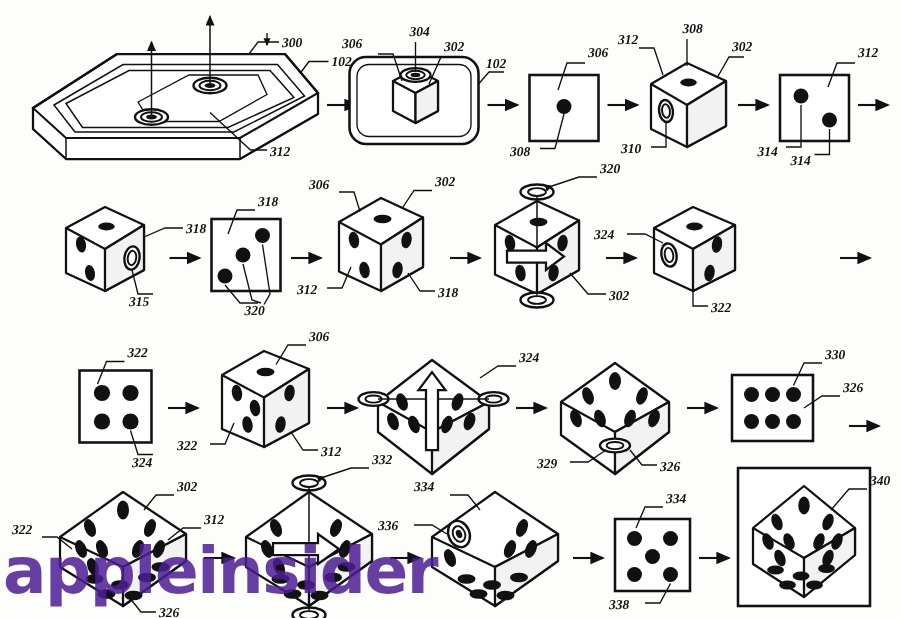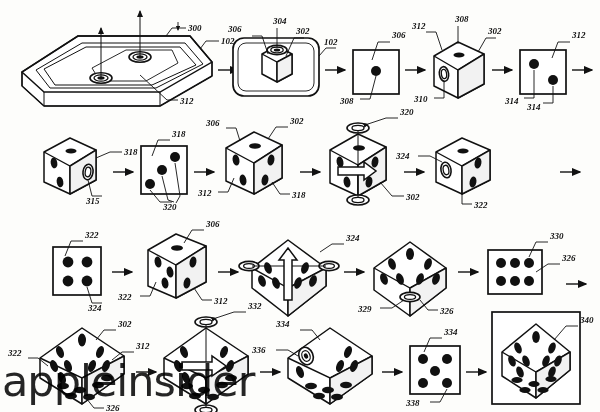--- a/index.html
+++ b/index.html
@@ -8,22 +8,22 @@
     width:600px;height:412px;position:relative;overflow:hidden;
     font-family:"Liberation Serif", serif;
     background:#fdfdfb;
   }
   #sheet{position:absolute;inset:0;width:600px;height:412px;}
   #sheet svg{display:block;width:600px;height:412px;}
 
   .wm{
     position:absolute;left:2px;bottom:6px;
     font-family:"DejaVu Sans", sans-serif;
-    font-size:43px;letter-spacing:-1px;font-weight:400;
-    color:#000000;opacity:.85;
+    font-size:43px;letter-spacing:-1px;font-weight:700;
+    color:#4c1d95;opacity:.85;
     user-select:none;pointer-events:none;white-space:nowrap;
   }
   
   text.ref{
     font-family:"Liberation Serif", serif;
     font-style:italic;font-weight:700;
     font-size:9px;fill:#111;
   }
   .ln{fill:none;stroke:#111;stroke-width:1;}
   .ln2{fill:none;stroke:#111;stroke-width:1.4;}

